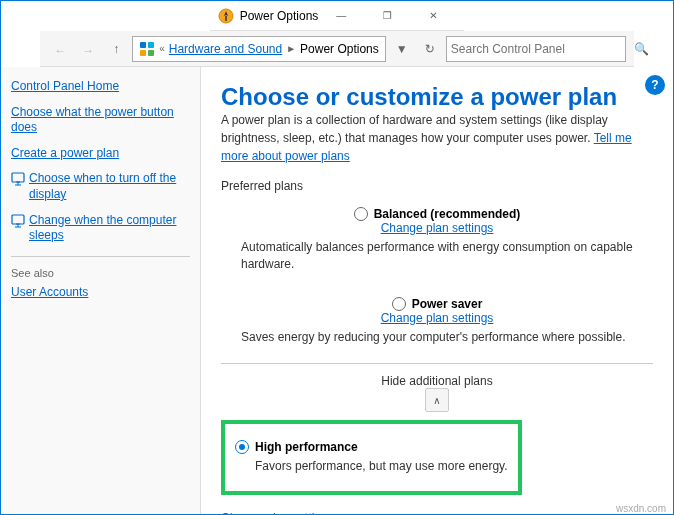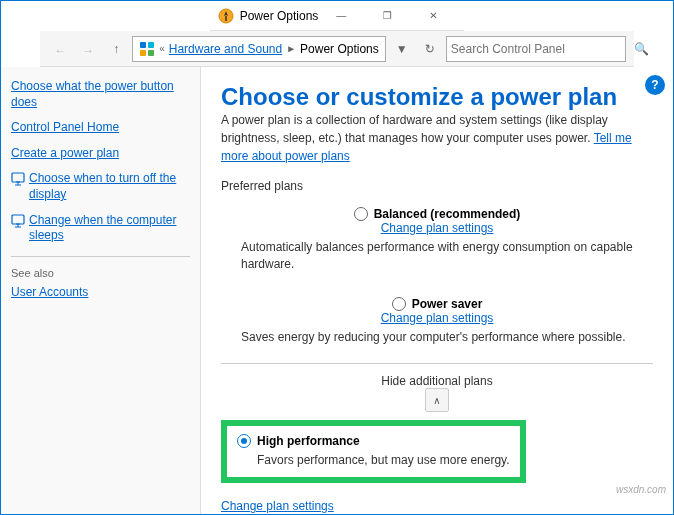--- a/index.html
+++ b/index.html
@@ -329,32 +329,31 @@
       border-radius: 2px;
       display: flex;
       align-items: center;
       justify-content: center;
       cursor: pointer;
       font-size: 10px;
       color: #555;
     }
 
     .highlighted-plan {
-      border: 6px solid #22c55e;
-      padding: 8px 10px;
+      border: 4px solid #22c55e;
+      padding: 16px 10px;
       margin-bottom: 8px;
     }
 
     .watermark {
       position: fixed;
-      bottom: 20px;
+      bottom: 1px;
       right: 8px;
       font-size: 10px;
       color: #aaa;
-      font-style: italic;
     }
   </style>
 </head>
 <body>
 
 <div class="window">
 
   <div class="title-bar">
     <div class="title-bar-icon">
       <svg width="16" height="16" viewBox="0 0 16 16">
@@ -395,25 +394,25 @@
     <div class="search-box">
       <input type="text" placeholder="Search Control Panel" style="">
       <span class="search-icon">🔍</span>
     </div>
   </div>
 
   <div class="main-area">
 
     <div class="sidebar">
       <div class="sidebar-link">
+        <span>Control Panel Home</span>
+      </div>
+
+      <div class="sidebar-link">
         <span>Choose what the power button does</span>
-      </div>
-
-      <div class="sidebar-link">
-        <span>Control Panel Home</span>
       </div>
 
       <div class="sidebar-link">
         <span>Create a power plan</span>
       </div>
 
       <div class="sidebar-link">
         <svg width="14" height="14" viewBox="0 0 14 14" style="flex-shrink:0;margin-top:1px">
           <rect x="1" y="1" width="12" height="9" rx="1" fill="none" stroke="#0066cc" stroke-width="1.2"></rect>
           <line x1="5" y1="10" x2="9" y2="10" stroke="#0066cc" stroke-width="1"></line>

